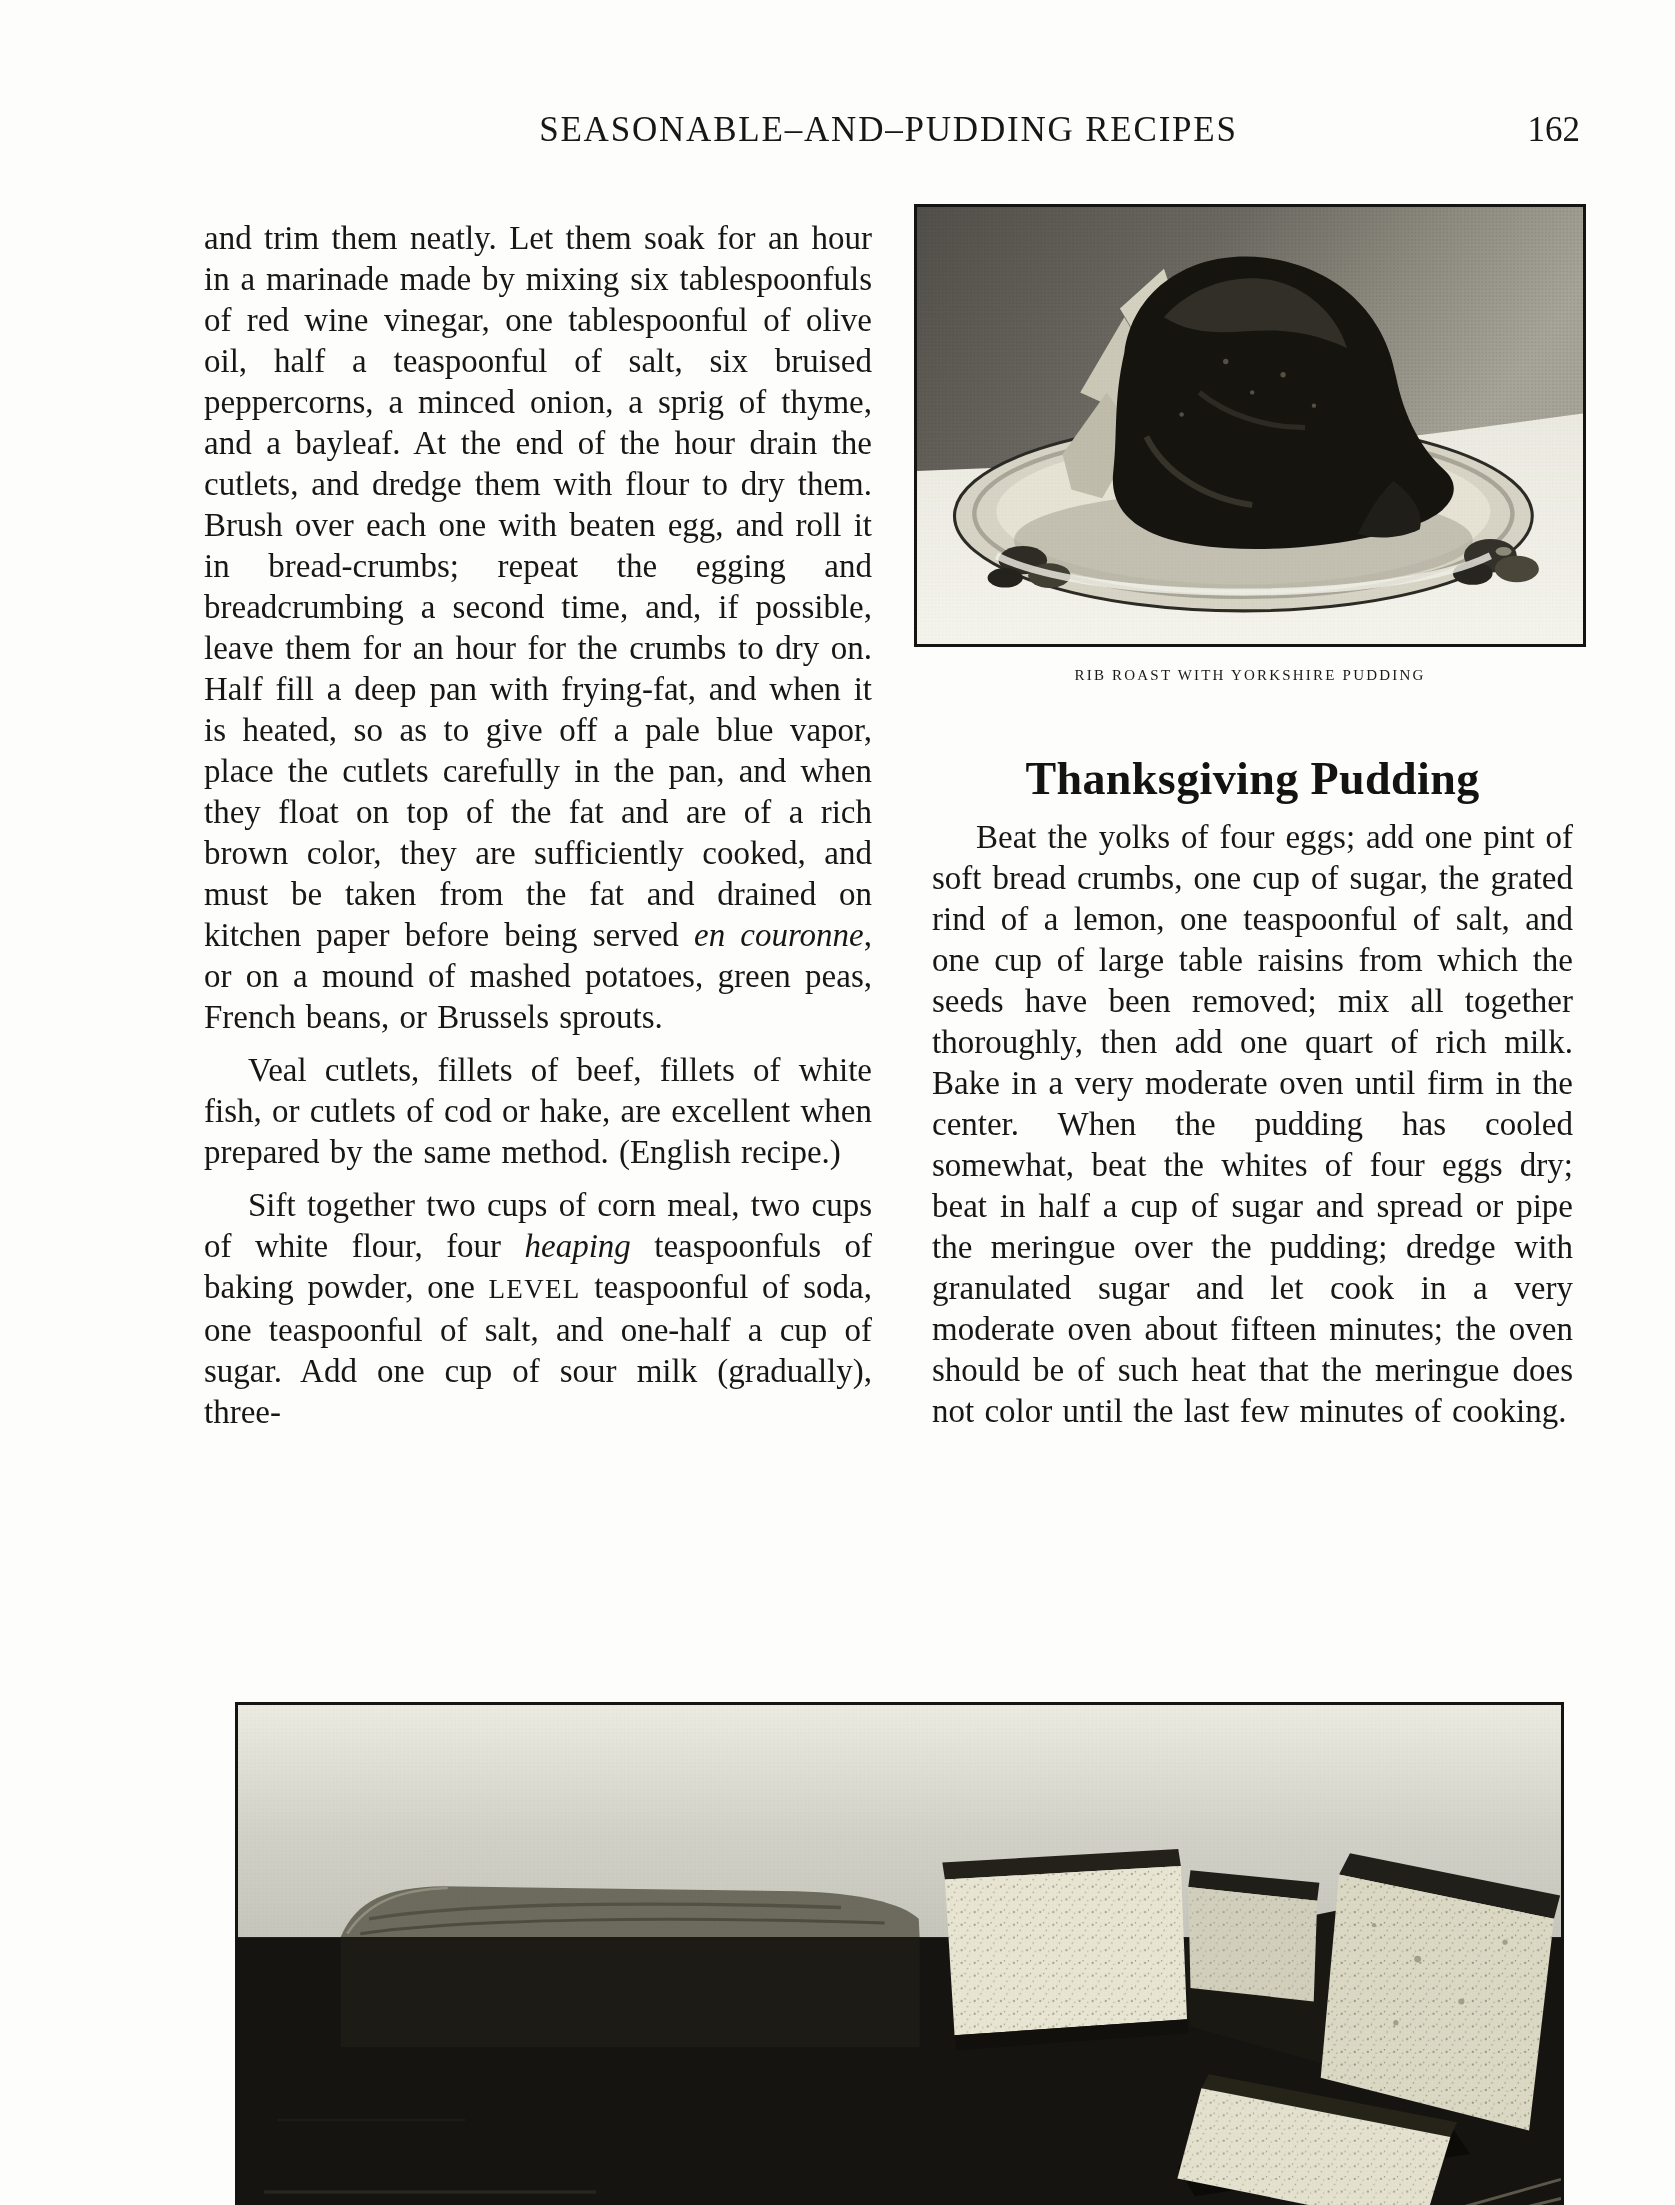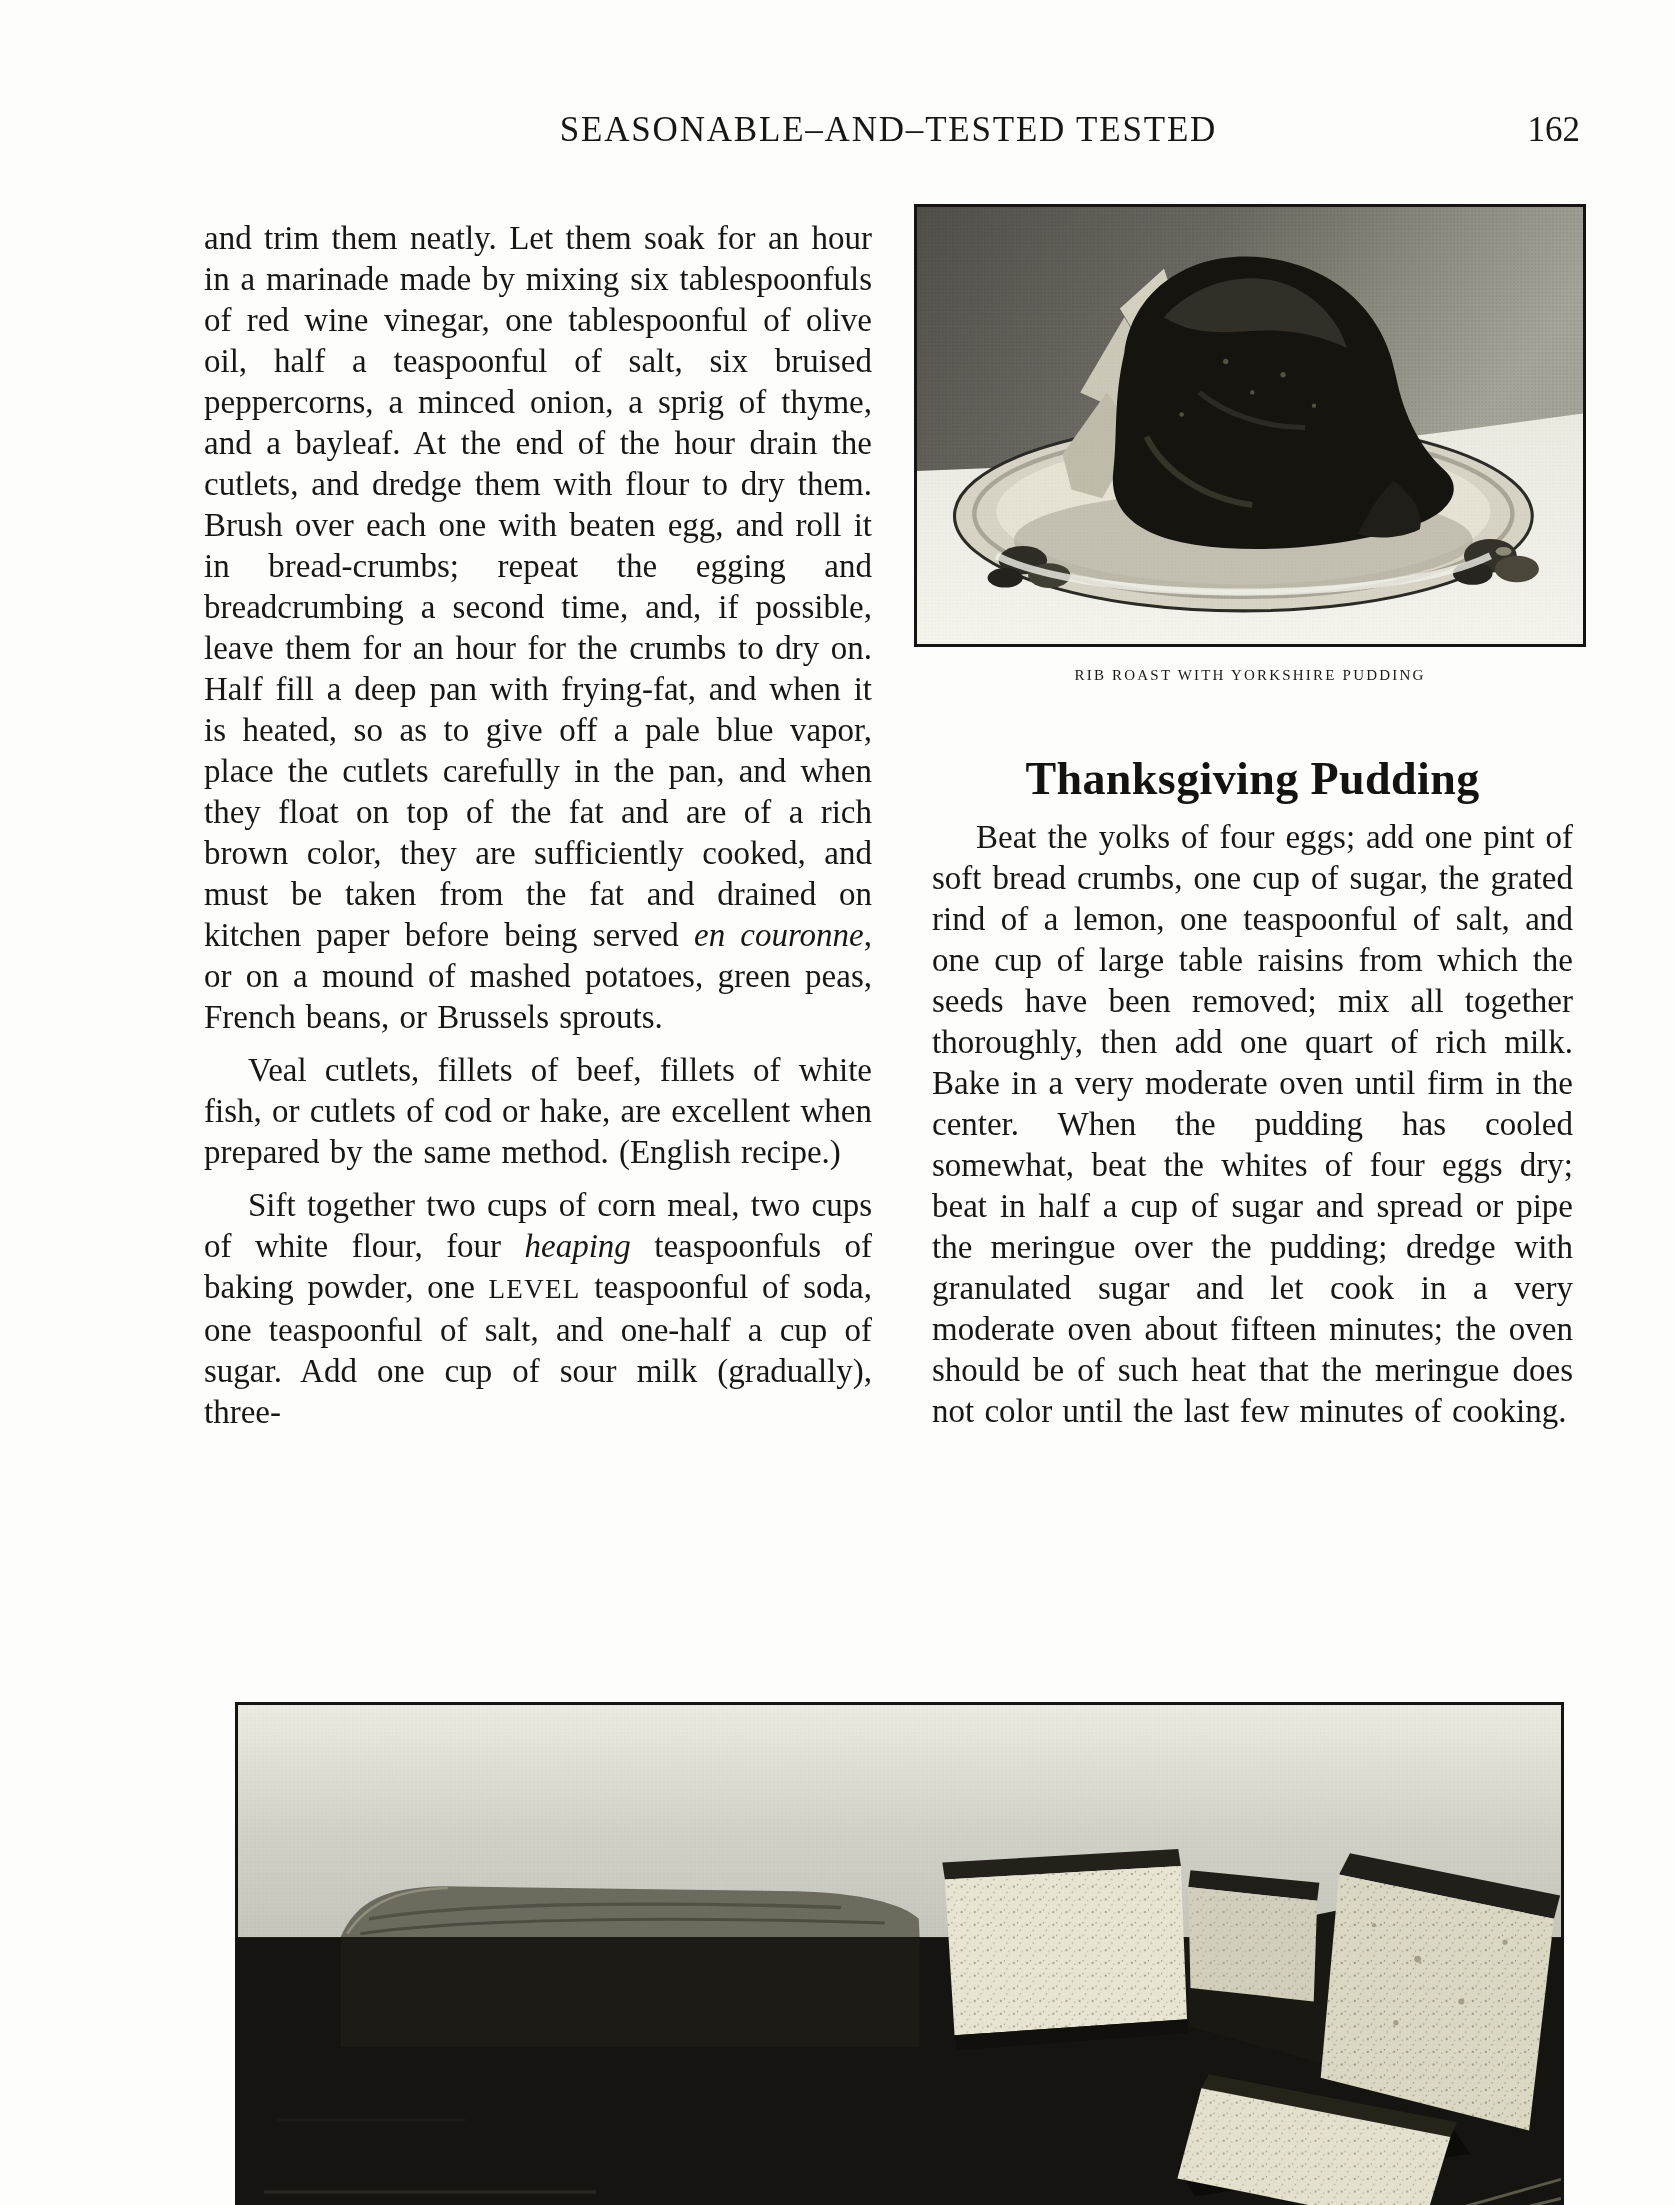--- a/index.html
+++ b/index.html
@@ -44,21 +44,21 @@
     position:absolute; text-align:center; font-size:15px; line-height:27px;
     letter-spacing:2.2px; color:#1a1916; white-space:nowrap;
   }
   .caption-top    { left:914px; width:672px; top:662px; }
 </style>
 </head>
 <body>
 
 <div class="page">
 
-  <div class="running-head">SEASONABLE–AND–TESTED TESTED</div>
+  <div class="running-head">SEASONABLE–AND–PUDDING RECIPES</div>
   <div class="page-number">162</div>
 
   <div class="col col-left">
     <p><span>and trim them neatly.  Let them soak for an hour in a marinade made by mixing six tablespoonfuls of red wine vinegar, one tablespoonful of olive oil, half a teaspoonful of salt, six bruised peppercorns, a minced onion, a sprig of thyme, and a bayleaf.  At the end of the hour drain the cutlets, and dredge them with flour to dry them.  Brush over each one with beaten egg, and roll it in bread-crumbs; repeat the egging and breadcrumbing a second time, and, if possible, leave them for an hour for the crumbs to dry on. Half fill a deep pan with frying-fat, and when it is heated, so as to give off a pale blue vapor, place the cutlets carefully in the pan, and when they float on top of the fat and are of a rich brown color, they are sufficiently cooked, and must be taken from the fat and drained on kitchen paper before being served </span><span class="italic">en couronne</span><span>, or on a mound of mashed potatoes, green peas, French beans, or Brussels sprouts.</span></p>
     <p class="indent">Veal cutlets, fillets of beef, fillets of white fish, or cutlets of cod or hake, are excellent when prepared by the same method.  (English recipe.)</p>
     <p class="indent"><span>Sift together two cups of corn meal, two cups of white flour, four </span><span class="italic">heaping</span><span> teaspoonfuls of baking powder, one </span><span class="smallcaps">LEVEL</span><span> teaspoonful of soda, one teaspoonful of salt, and one-half a cup of sugar.  Add one cup of sour milk (gradually), three-</span></p>
   </div>
 
   <figure class="photo photo-top">
     <svg viewBox="0 0 1510 990" preserveAspectRatio="none">

